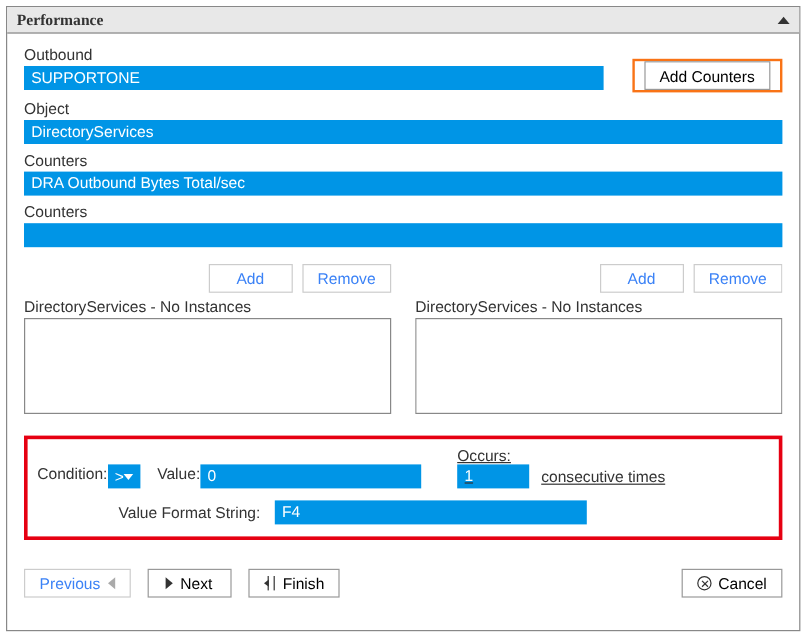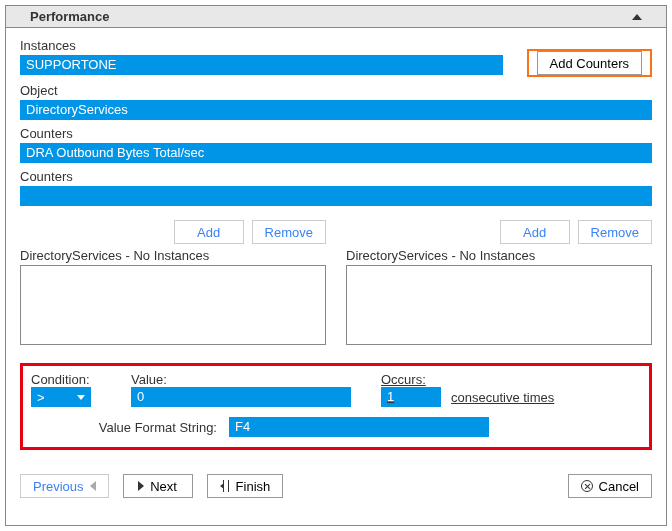--- a/index.html
+++ b/index.html
@@ -17,26 +17,27 @@
   .panel {
     border: 1px solid #888;
     width: 662px;
     height: 521px;
     display: flex;
     flex-direction: column;
   }
   .panel-header {
     background: #e8e8e8;
     border-bottom: 1px solid #888;
-    padding: 2px 24px;
+    padding: 2px 8px;
     font-weight: bold;
     display: flex;
     justify-content: space-between;
     align-items: center;
     height: 22px;
+    font-family: Liberation Serif, serif;
   }
   .panel-header .tri {
     width: 0; height: 0;
     border-left: 5px solid transparent;
     border-right: 5px solid transparent;
     border-bottom: 6px solid #333;
   }
   .panel-body {
     padding: 10px 14px 8px 14px;
     flex: 1;
@@ -94,21 +95,21 @@
     height: 80px;
     background:#fff;
   }
   
   .cond-wrap {
     border: 3px solid #e60012;
     padding: 6px 8px 10px 8px;
     margin-top: 18px;
   }
   .cond-row1 { display:flex; gap: 30px; align-items:flex-end;}
-  .cond-group { display:flex; flex-direction:column; }
+  .cond-group { display:flex; flex-direction:row; }
   .cond-group.cond-c { width: 70px;}
   .cond-group.cond-v { flex:1; max-width:220px;}
   .cond-group.cond-o { display:flex; flex-direction:column;text-decoration:underline;}
   .occurs-line{ display:flex; align-items:center; gap:10px;}
   .occurs-line .blue-field{ width:60px;}
   .blue-dropdown {
     background:#0095e6; color:#fff; height:20px; display:flex; align-items:center; justify-content:space-between;
     padding:0 6px; width:60px;
   }
   .blue-dropdown .dd-tri{
@@ -147,21 +148,21 @@
 </head>
 <body>
 
 <div class="panel">
   <div class="panel-header">
     <span>Performance</span>
     <span class="tri"></span>
   </div>
   <div class="panel-body">
 
-    <div class="field-label">Instances</div>
+    <div class="field-label">Outbound</div>
     <div class="row-computer">
       <input class="blue-field" value="SUPPORTONE" style="">
       <div class="highlight-box-add">
         <button class="btn">Add Counters</button>
       </div>
     </div>
 
     <div class="field-label">Object</div>
     <input class="blue-field" value="DirectoryServices" style="">
 

